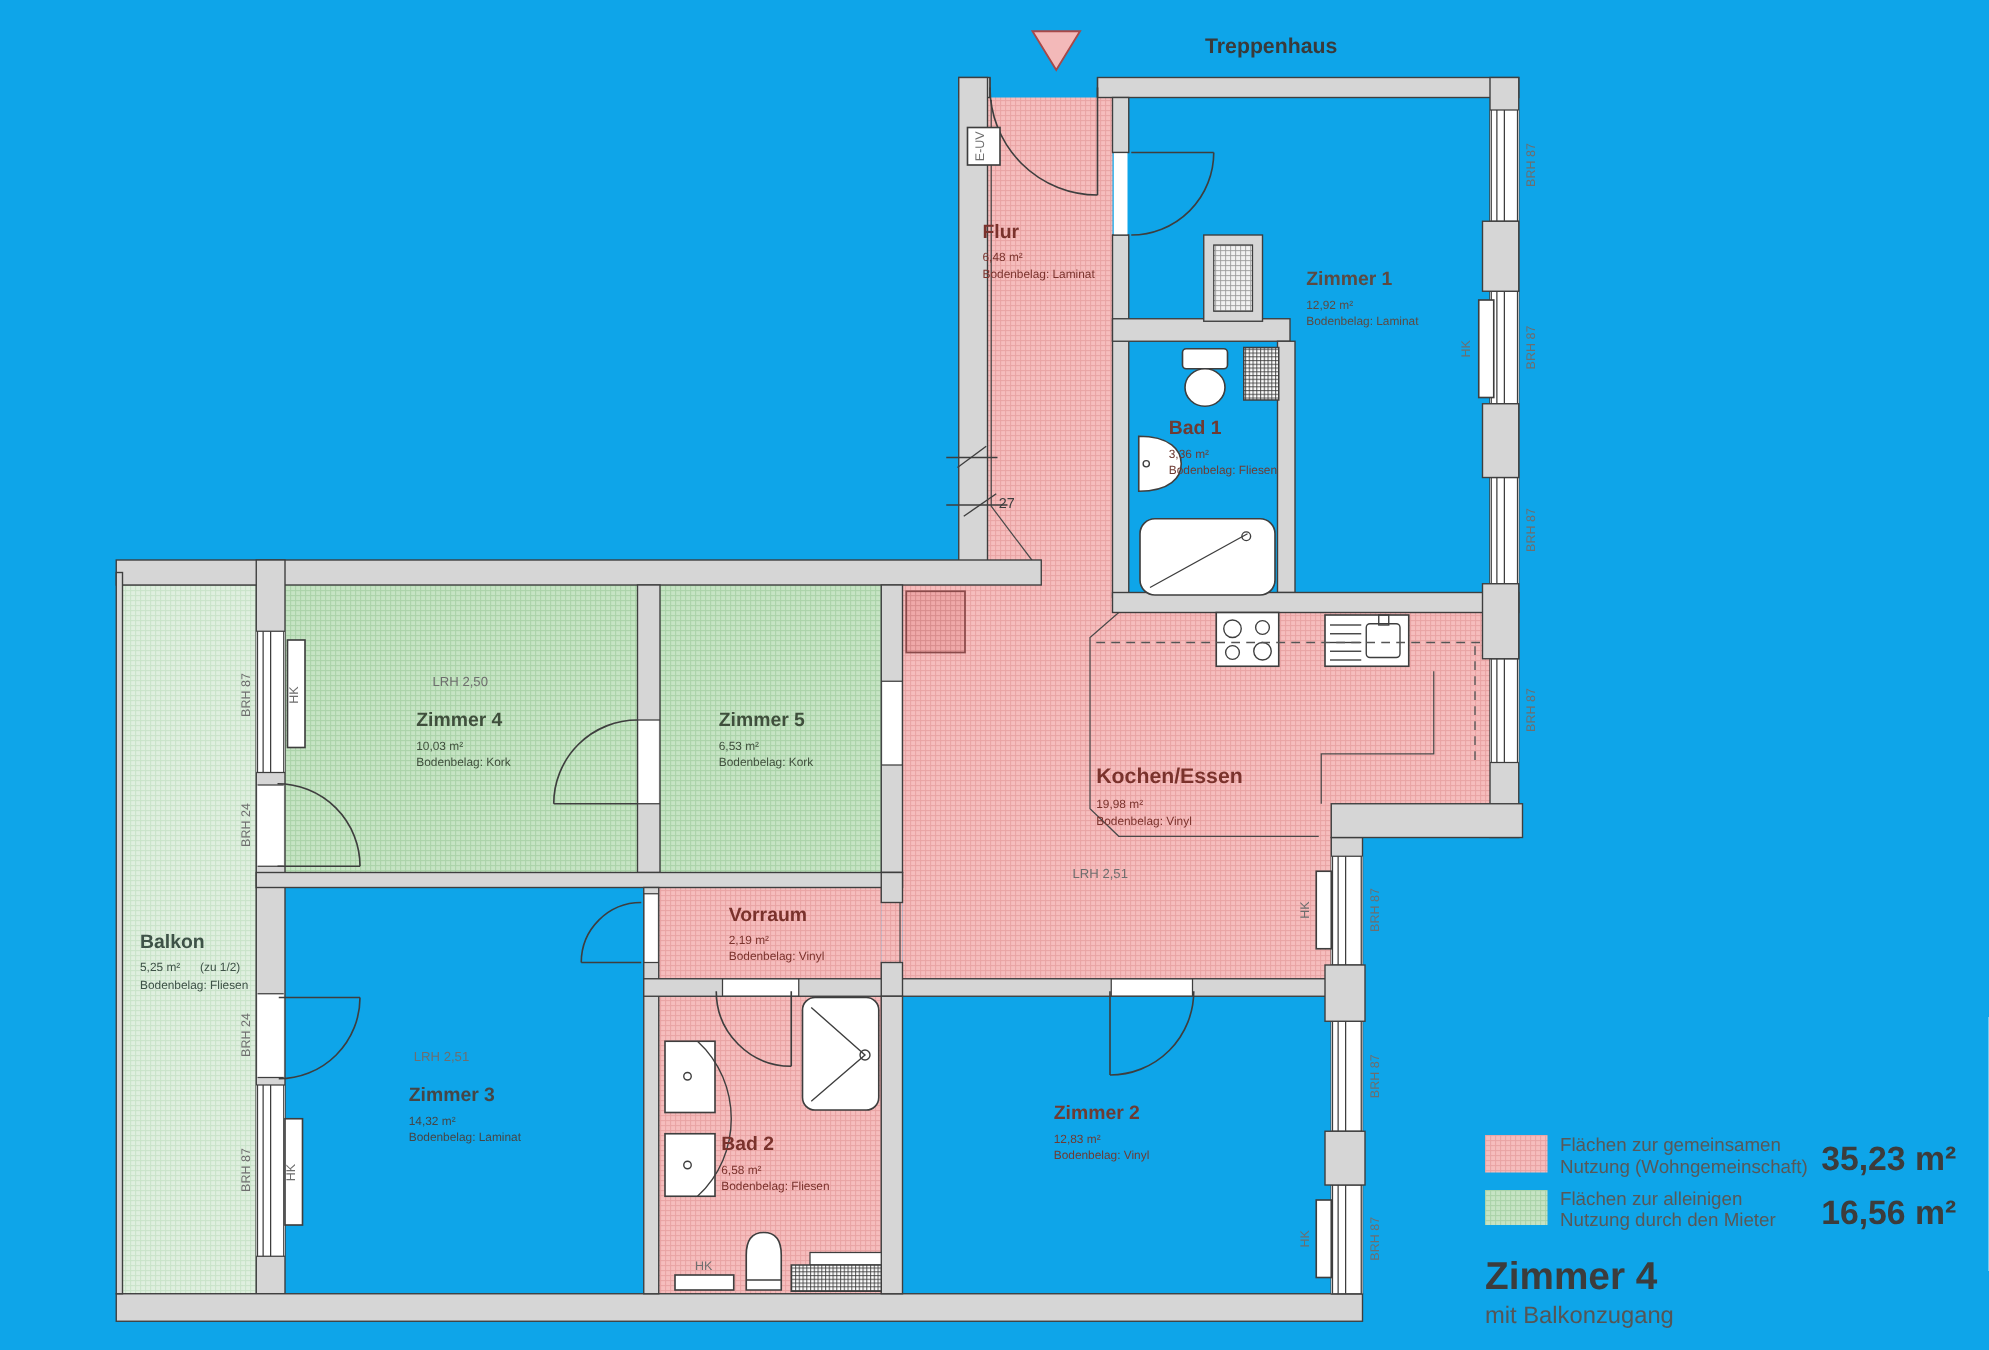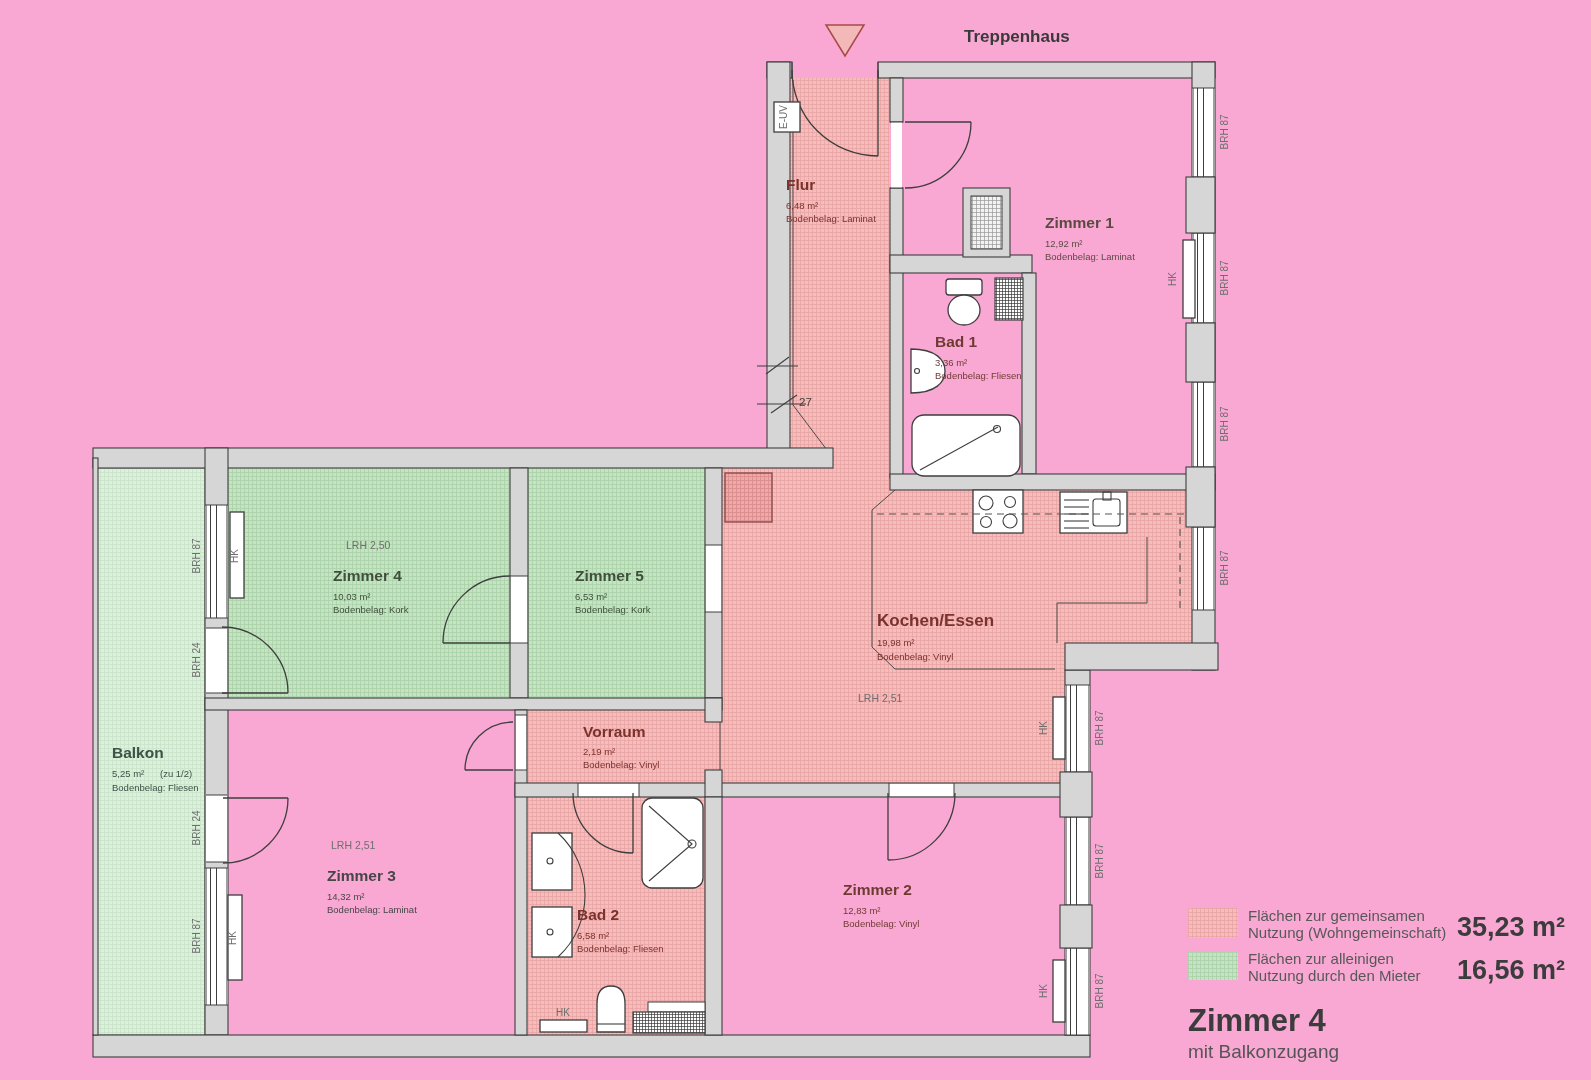--- a/index.html
+++ b/index.html
@@ -1,16 +1,16 @@
 <!DOCTYPE html>
 <html><head>
 <meta charset="utf-8">
 <style>
   html,body{margin:0;padding:0;background:#fff;}
-  #stage{width:1591px;height:1080px;position:relative;background:#f9a8d4;}
+  #stage{width:1591px;height:1080px;position:relative;background:#0ea5e9;}
   svg{display:block;}
   text{font-family:"Liberation Sans", sans-serif;}
   .wall{fill:#d6d6d6;stroke:#3e3e3e;stroke-width:1.1;}
   .pier{fill:#d6d6d6;stroke:#3e3e3e;stroke-width:1.1;}
   .thin{stroke:#4a4a4a;stroke-width:1;fill:none;}
   .door{stroke:#3e3e3e;stroke-width:1.3;fill:none;}
   .fix{fill:#fff;stroke:#3e3e3e;stroke-width:1.3;}
   .fixl{fill:none;stroke:#3e3e3e;stroke-width:1.1;}
   .glass{stroke:#3e3e3e;stroke-width:1;}
   .jamb{stroke:#3e3e3e;stroke-width:1;}

